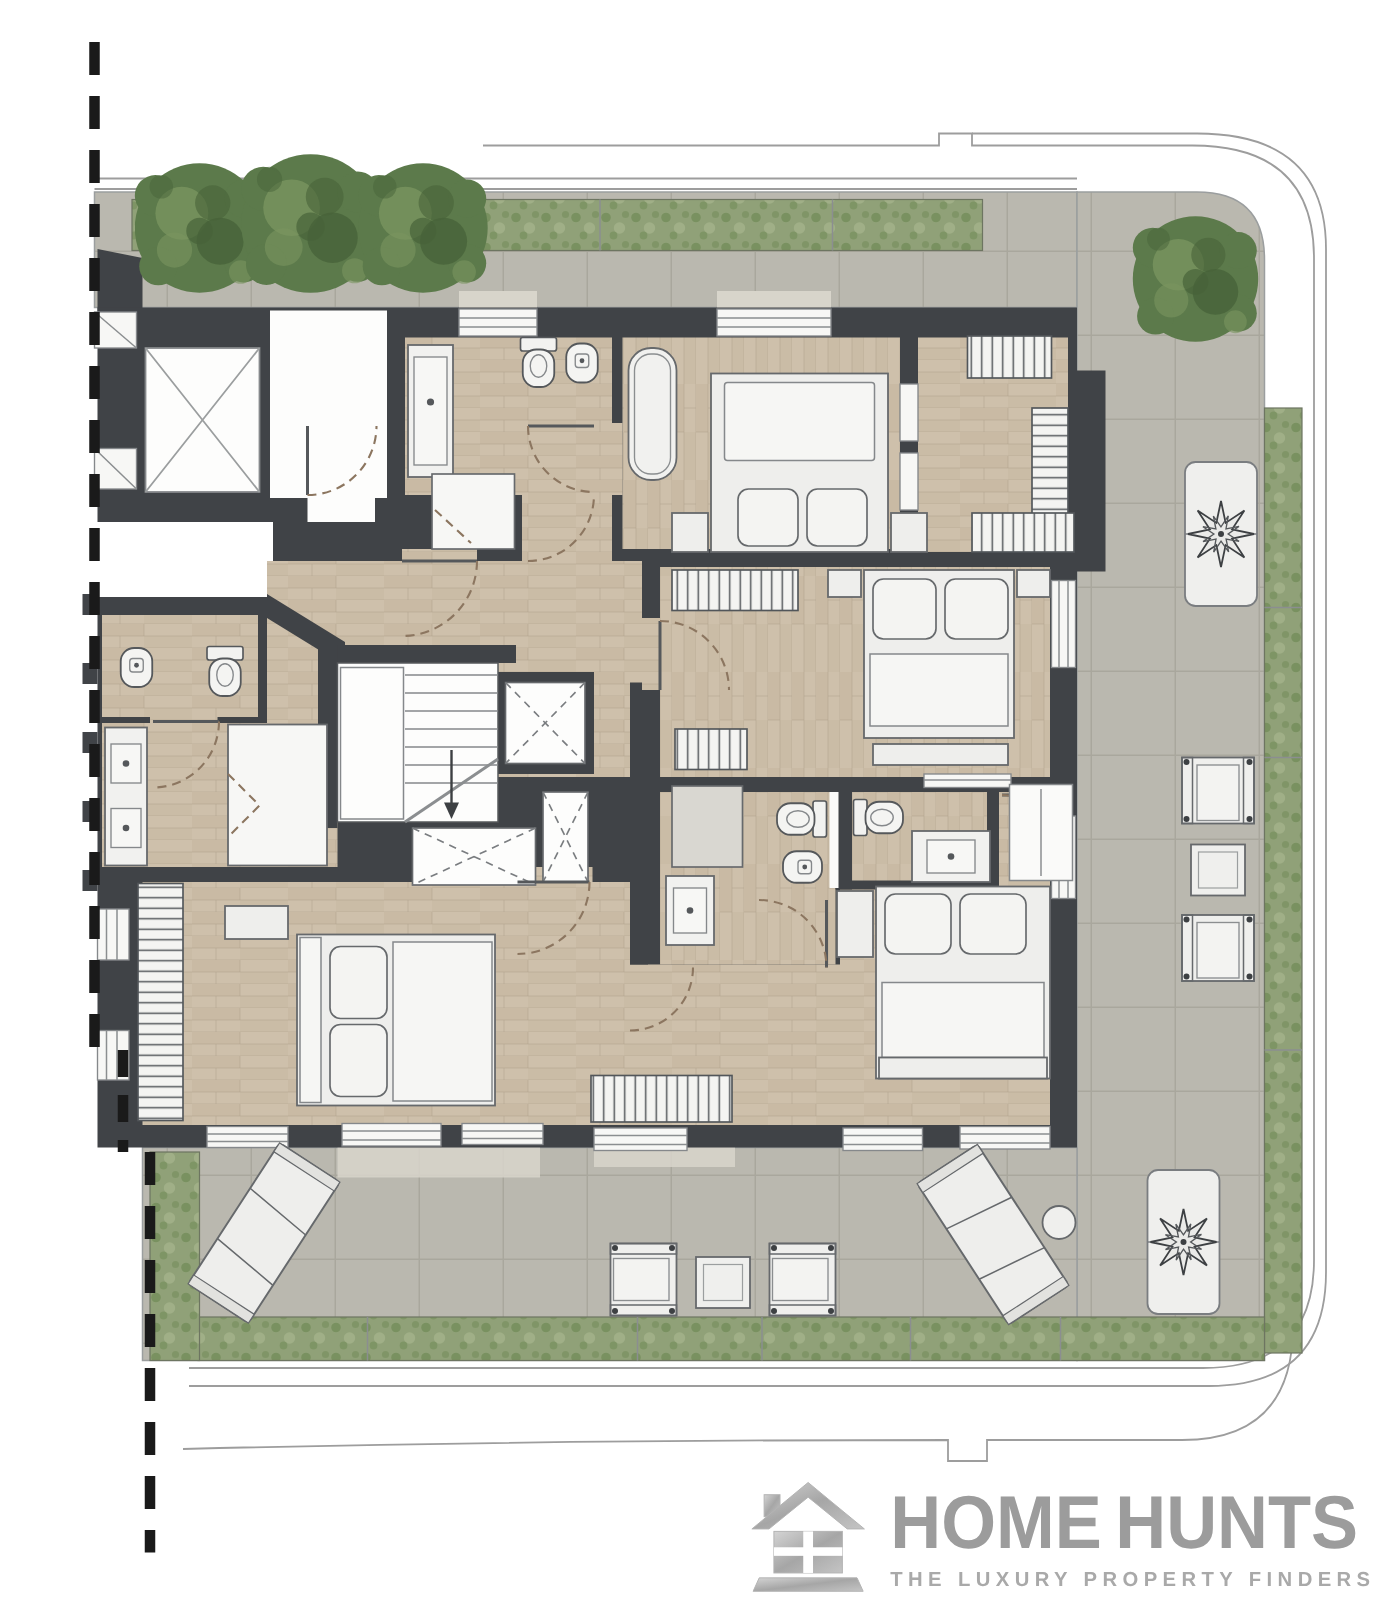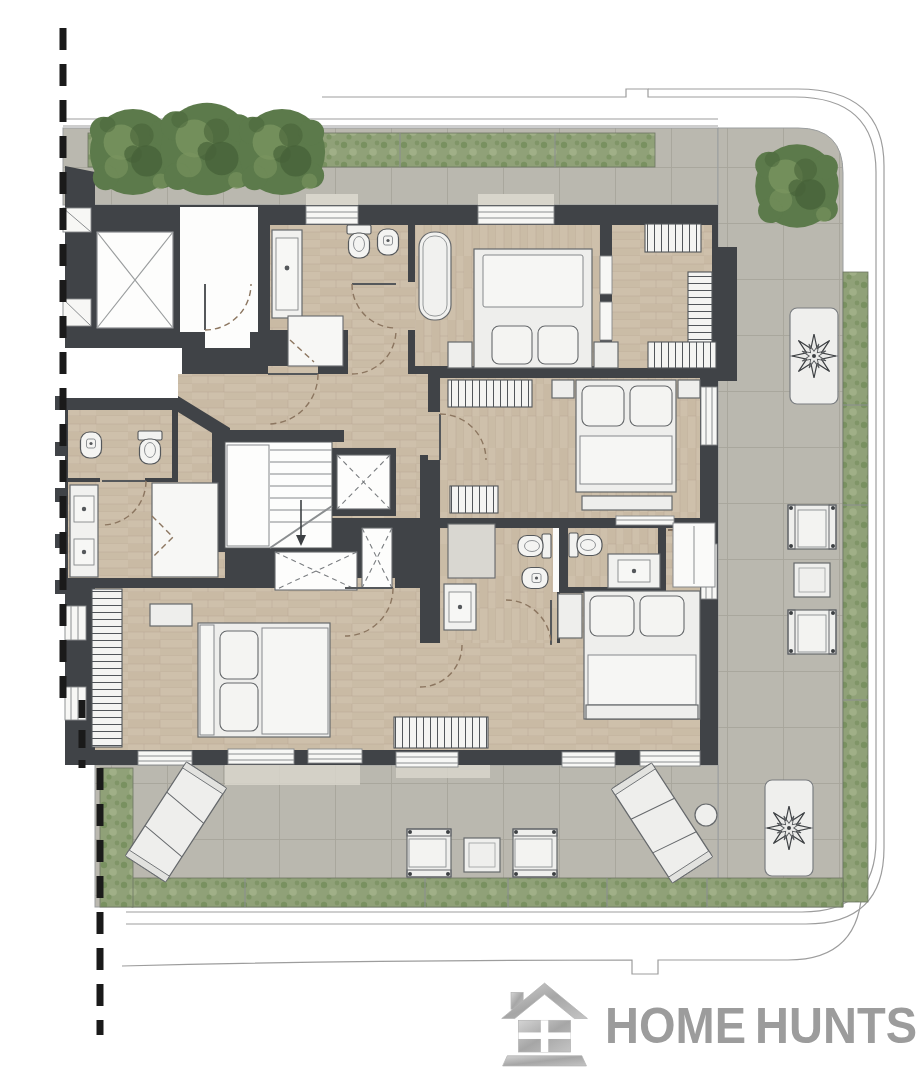--- a/index.html
+++ b/index.html
@@ -470,14 +470,15 @@
     </defs>
     <rect x="14" y="12" width="13" height="18" fill="url(#metal)" stroke="#b3b3b3" stroke-width="0.8"></rect>
     <polygon points="50,2 96,40 82,40 50,14 18,40 4,40" fill="url(#metal)" stroke="#b3b3b3" stroke-width="0.8"></polygon>
     <rect x="22" y="42" width="56" height="34" fill="url(#metal)" stroke="#b3b3b3" stroke-width="0.8"></rect>
     <rect x="46" y="42" width="8" height="34" fill="#ffffff"></rect>
     <rect x="22" y="55" width="56" height="7" fill="#ffffff"></rect>
     <polygon points="10,80 90,80 95,91 5,91" fill="url(#metal)" stroke="#b3b3b3" stroke-width="0.8"></polygon>
   </svg>
   <div id="logo-text">
     <div id="brand"><span class="p1">HOME</span><span class="p2">HUNTS</span></div>
+    <div id="tagline">THE LUXURY PROPERTY FINDERS</div>
   </div>
 </div>
 
 </body></html>

